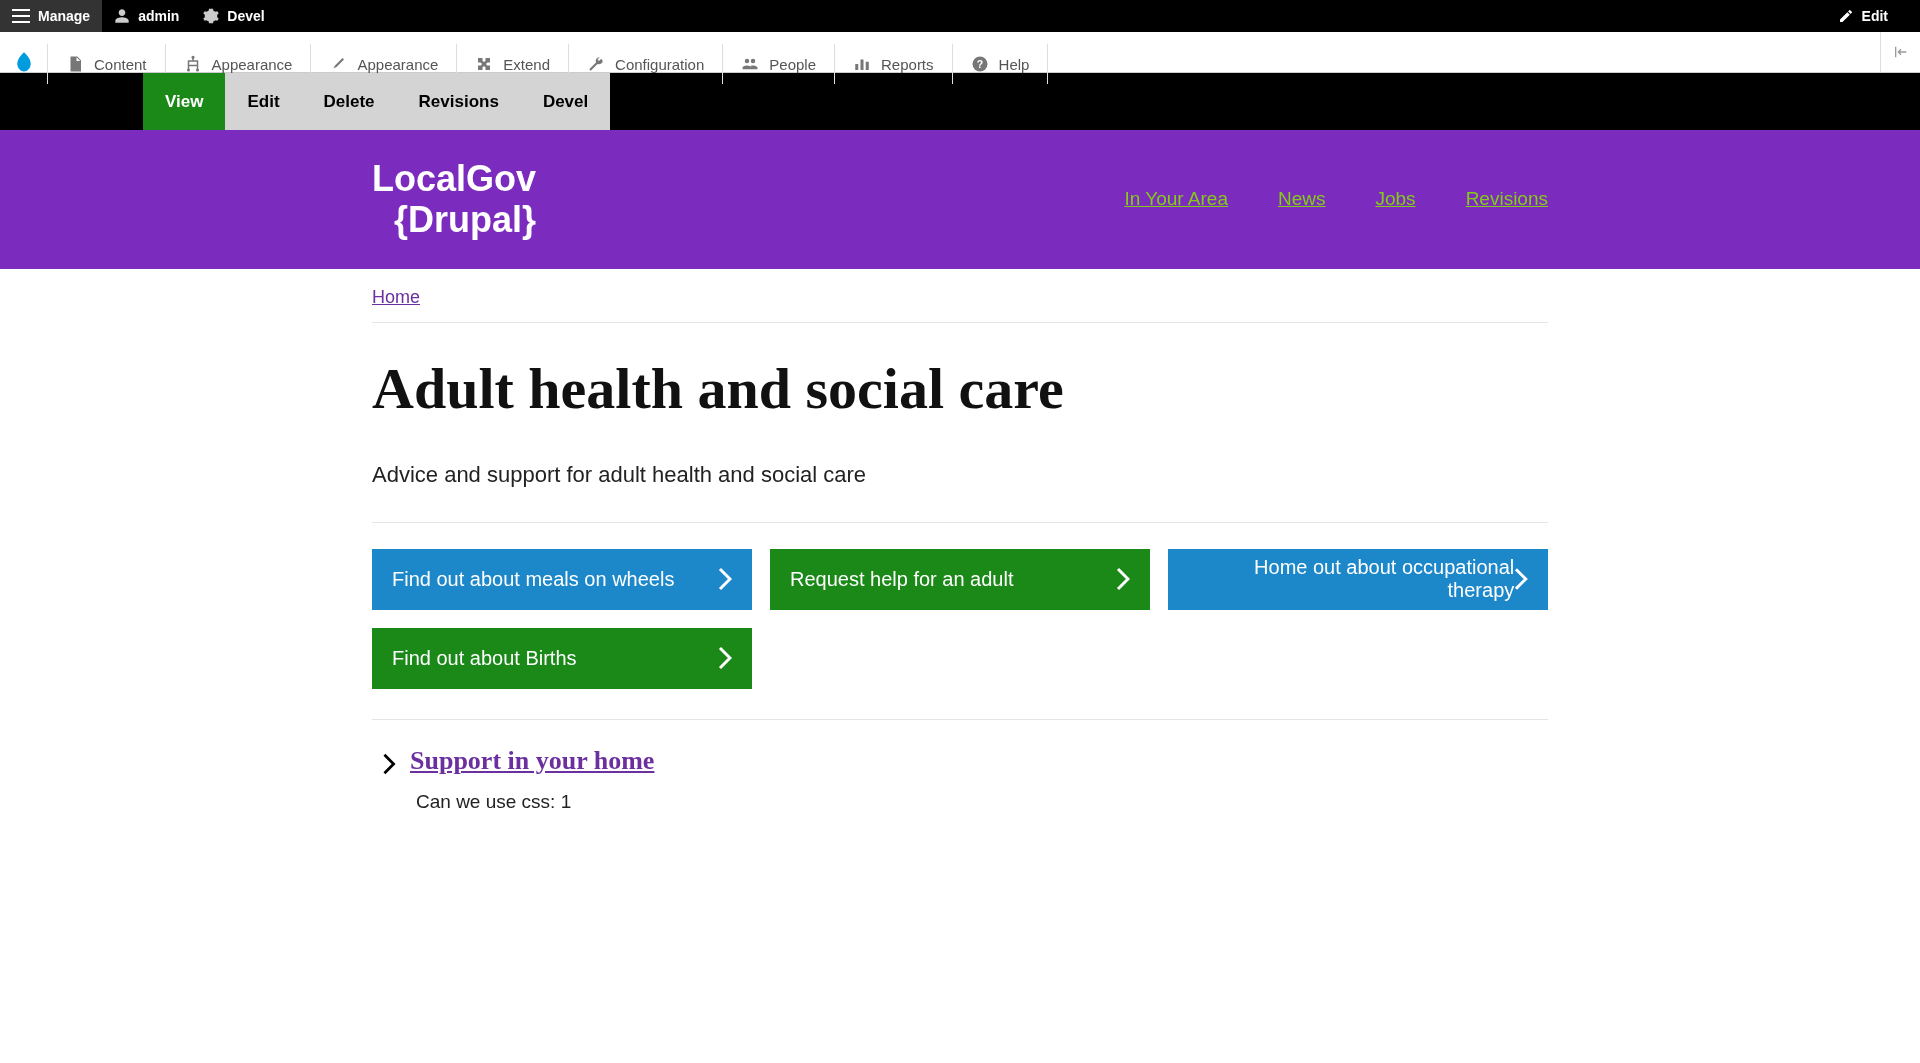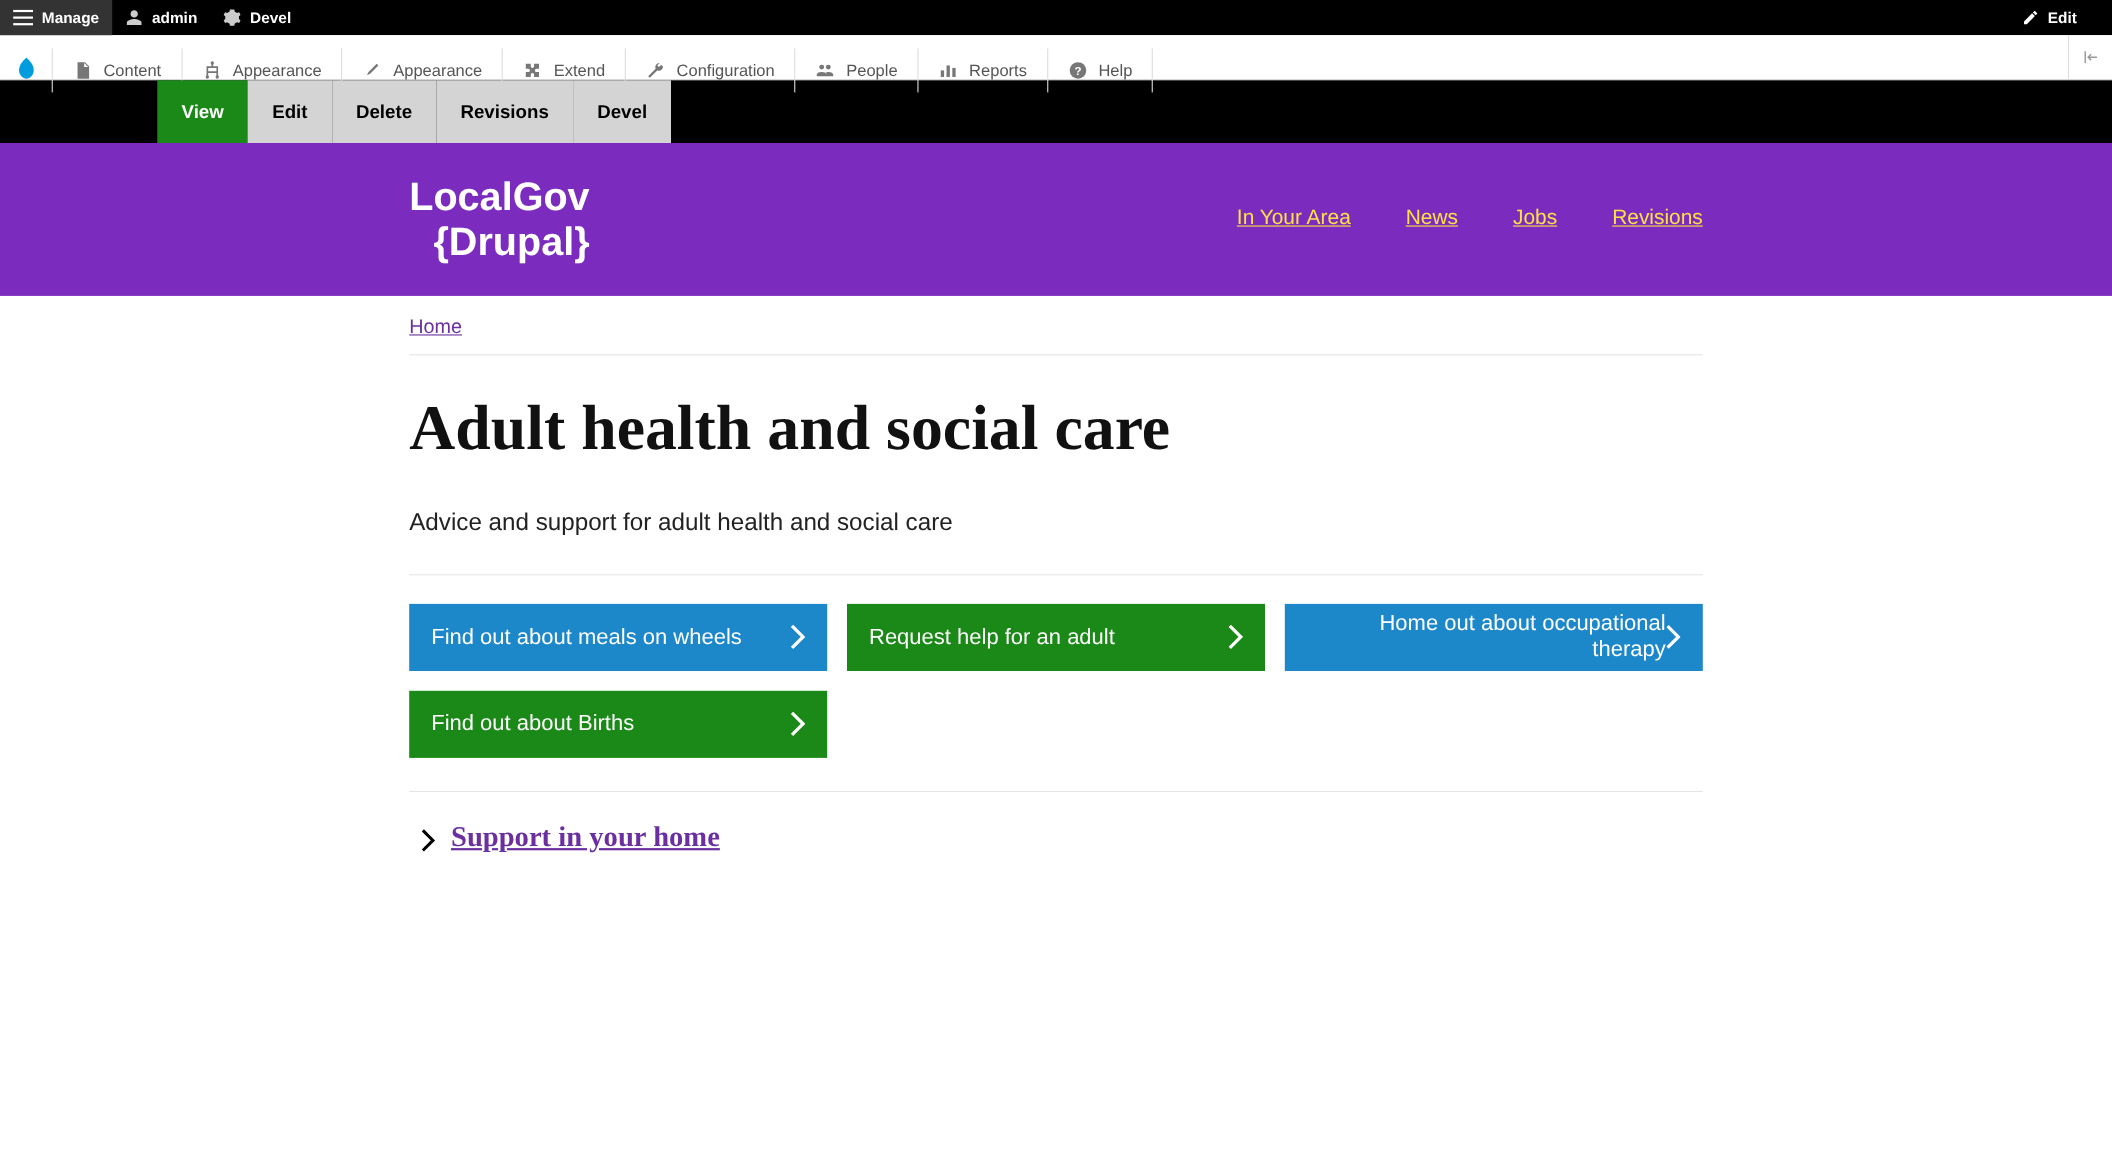--- a/index.html
+++ b/index.html
@@ -32,21 +32,21 @@
 .node-tabs-bar { background: #000; height: 57px; }
 .node-tabs { display: flex; margin-left: 143px; height: 100%; }
 .node-tab { padding: 0 22px; display: flex; align-items: center; background: #d4d4d4; color: #000; font-size: 17px; font-weight: 700; cursor: pointer; }
 .node-tab.active { background: #1a8917; color: #fff; }
 
 
 .site-header { background: #7b2cbf; padding: 28px 0; }
 .site-header-inner { max-width: 1176px; margin: 0 auto; display: flex; align-items: center; justify-content: space-between; text-align: right; }
 .site-logo { color: #fff; font-size: 36px; font-weight: 700; line-height: 1.15; }
 .site-nav { display: flex; gap: 50px; }
-.site-nav a { color: #fde047; font-size: 19px; text-decoration: underline; cursor: pointer; }
+.site-nav a { color: #84cc16; font-size: 19px; text-decoration: underline; cursor: pointer; }
 
 
 .breadcrumb-wrap { max-width: 1176px; margin: 0 auto; padding: 18px 0 14px; border-bottom: 1px solid #e5e5e5; }
 .breadcrumb-wrap a { color: #6b2fa0; font-size: 18px; text-decoration: underline; cursor: pointer; }
 
 
 .page-title-wrap { max-width: 1176px; margin: 0 auto; padding: 32px 0 0; }
 .page-title { font-family: Georgia, "Times New Roman", serif; font-size: 58px; font-weight: 700; color: #111; margin-bottom: 40px; }
 .page-intro { font-size: 22px; color: #222; padding-bottom: 34px; border-bottom: 1px solid #e5e5e5; }
 
@@ -244,14 +244,15 @@
 </div>
 
 <div class="list-section">
   <div class="list-item-row">
     <svg class="list-chev" viewBox="0 0 14 24">
         <path d="M2 2l10 10L2 22" stroke="#000" stroke-width="3" fill="none"></path>
       </svg>
     <a class="list-link"><span>Support in your home</span></a>
   </div>
   <div class="list-desc">
+    <div>Can we use css: 1</div>
   </div>
 </div>
 
 </body></html>

